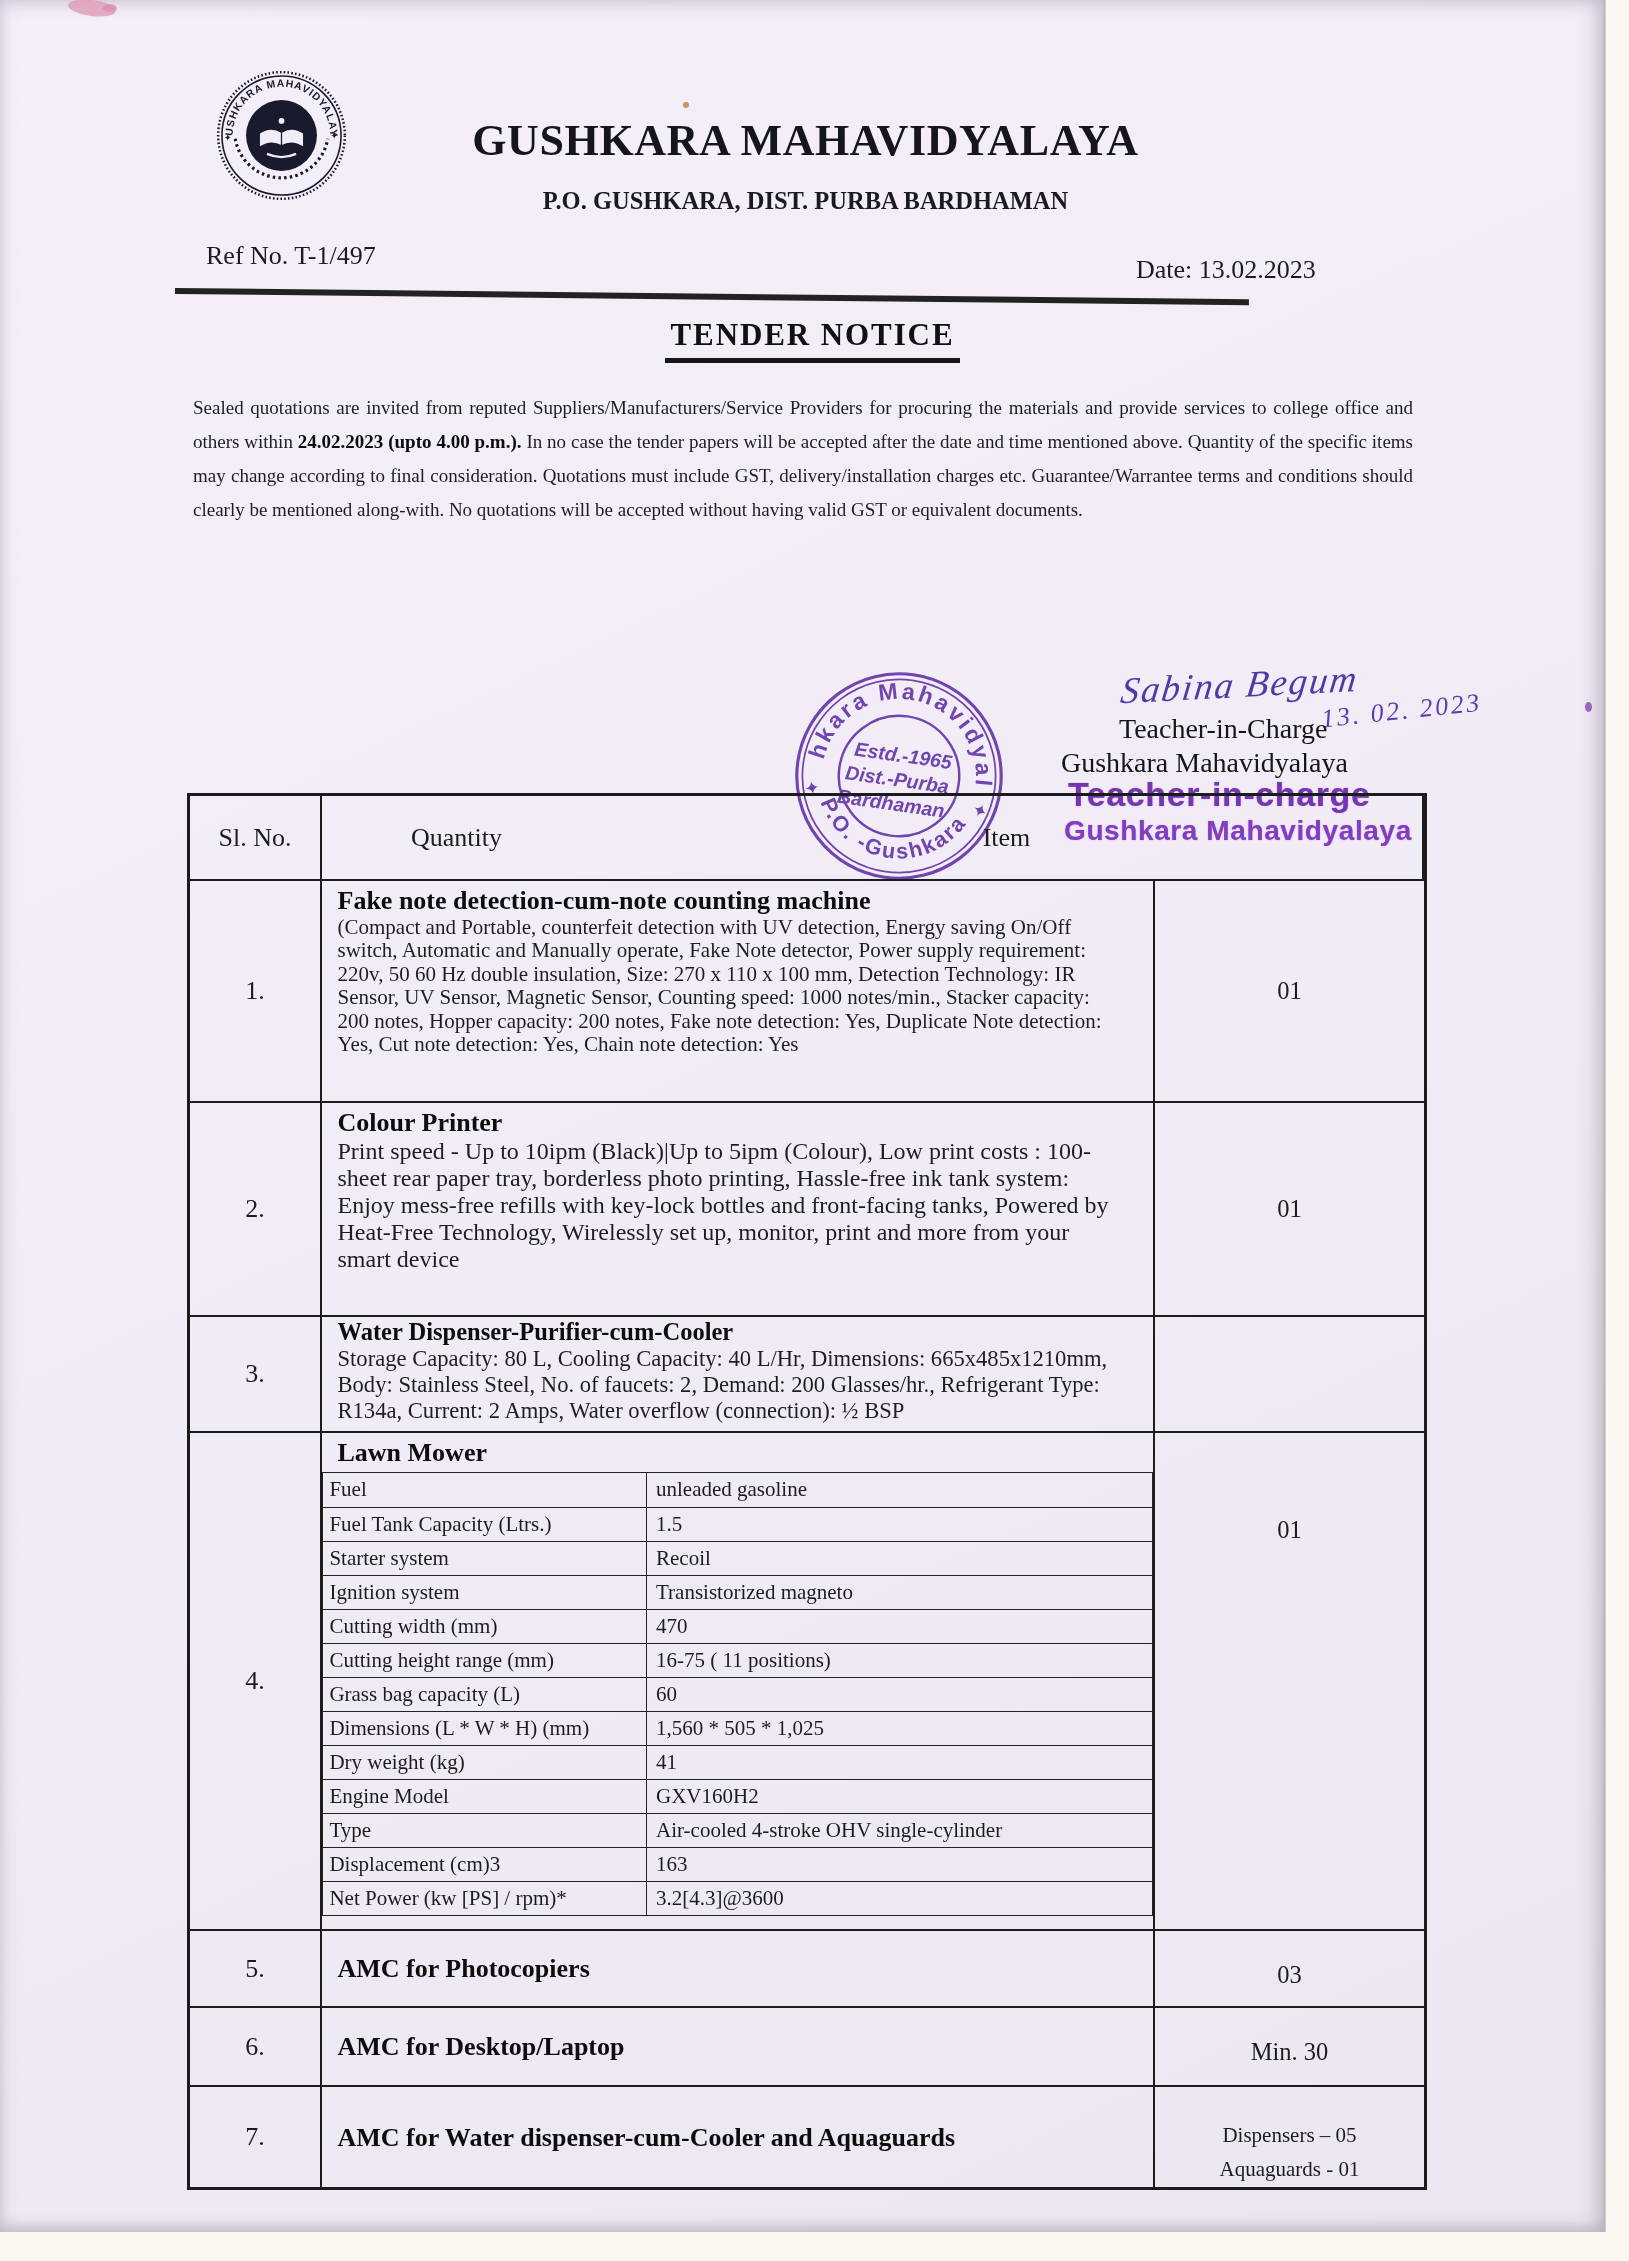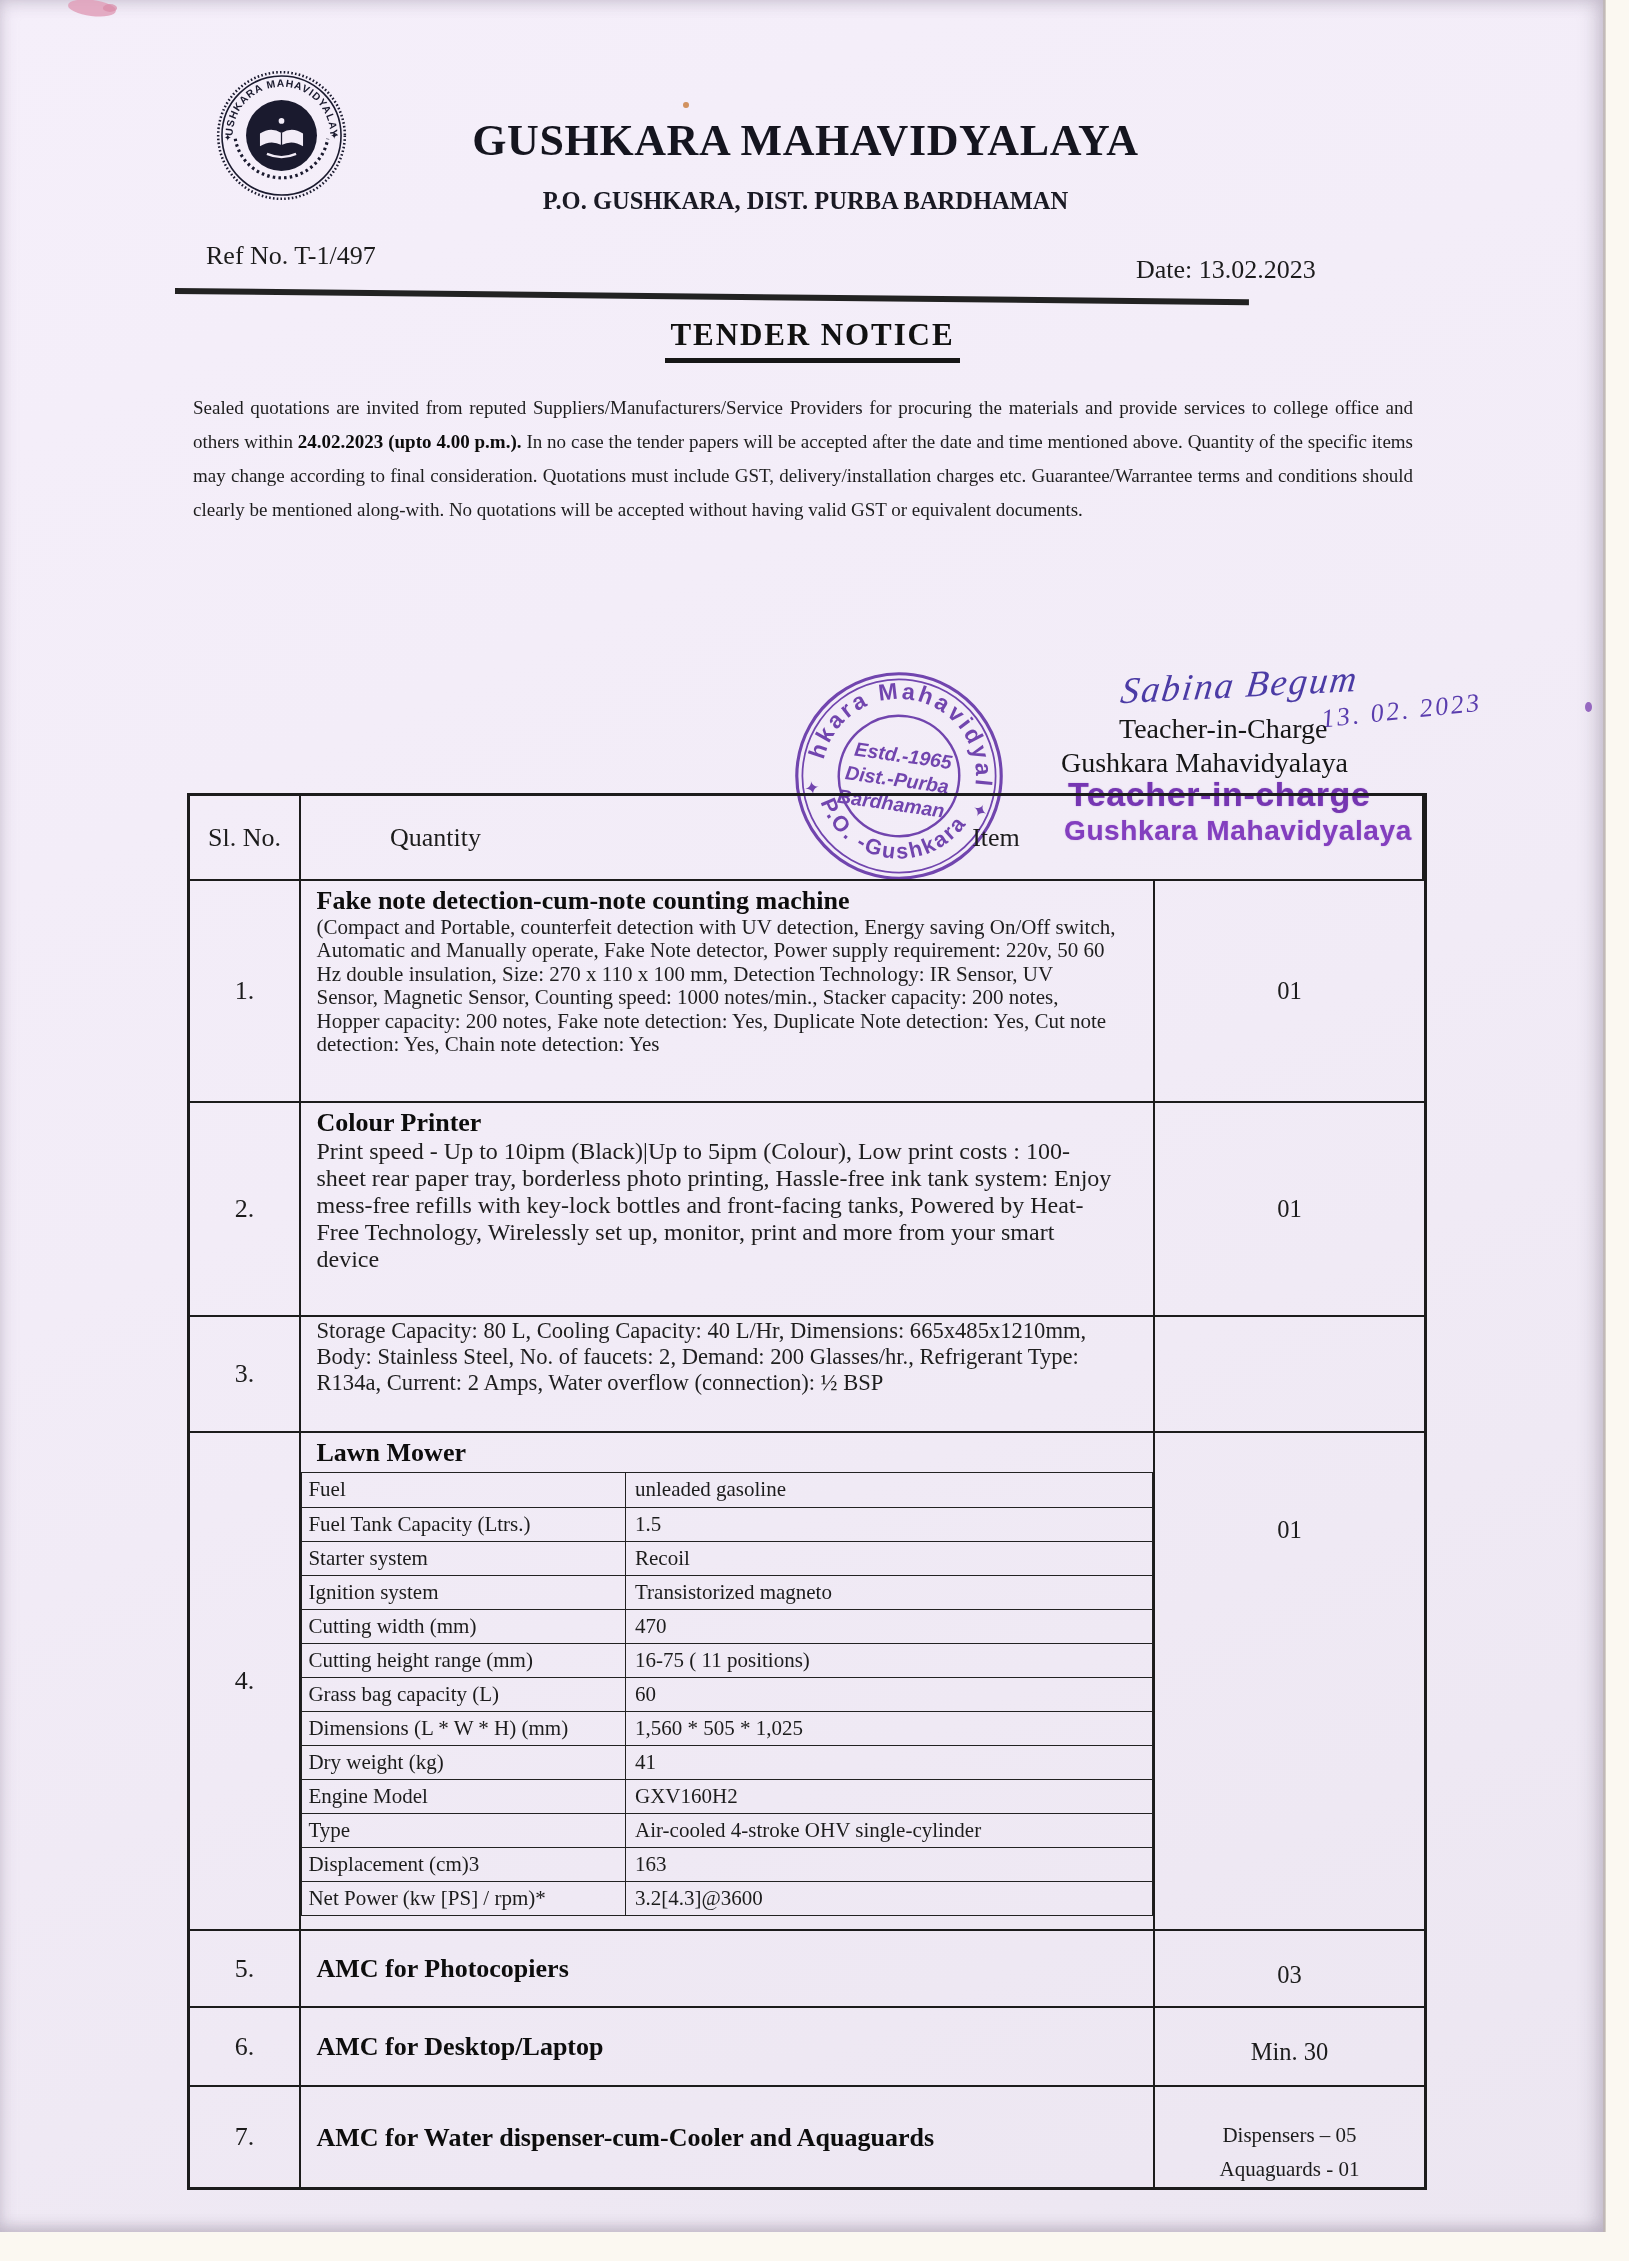--- a/index.html
+++ b/index.html
@@ -51,21 +51,21 @@
                text-shadow:0 0 1.3px rgba(138,67,197,.5);mix-blend-mode:multiply;}
   .round-stamp{left:794px;top:671px;mix-blend-mode:multiply;opacity:.93;
                transform:rotate(8deg);}
 
   
   .tender-table{left:187px;top:793px;width:1240px;border:3.2px solid #1c1c1c;
                 background:transparent;box-sizing:border-box;}
   .trow{display:flex;box-sizing:border-box;border-top:2.6px solid #1c1c1c;}
   .trow.first{border-top:none;}
   .c{box-sizing:border-box;overflow:hidden;}
-  .c-sl{width:111px;border-right:2.6px solid #1c1c1c;display:flex;align-items:center;
+  .c-sl{width:132px;border-right:2.6px solid #1c1c1c;display:flex;align-items:center;
         justify-content:center;font-size:26px;}
   .c-item{flex:1;border-right:2.6px solid #1c1c1c;padding:3.9px 35px 0 15.5px;}
   .c-qty{width:269px;display:flex;justify-content:center;align-items:center;
          font-size:24.5px;text-align:center;}
   .hdr .c-sl,.hdr .c-item,.hdr .c-qty{font-size:26px;align-items:center;}
   .hdr .c-item{display:flex;justify-content:center;align-items:center;padding:0;}
   .item-title{font-weight:bold;font-size:26px;line-height:31px;color:#0d0d0d;}
   .item-desc{font-size:21px;line-height:23.5px;max-width:803px;color:#1e1e1e;}
   .desc-md{font-size:24px;line-height:27px;}
   .desc-sm{font-size:22.6px;line-height:26px;}
@@ -178,20 +178,21 @@
       <div class="c c-item">
         <div class="item-title">Colour Printer</div>
         <div class="item-desc desc-md">Print speed - Up to 10ipm (Black)|Up to 5ipm (Colour), Low print costs : 100-sheet rear paper tray, borderless photo printing, Hassle-free ink tank system: Enjoy mess-free refills with key-lock bottles and front-facing tanks, Powered by Heat-Free Technology, Wirelessly set up, monitor, print and more from your smart device</div>
       </div>
       <div class="c c-qty">01</div>
     </div>
 
     <div class="trow" style="height:116px;">
       <div class="c c-sl">3.</div>
       <div class="c c-item" style="padding-top:1.3px;">
+        <div class="item-title" style="font-size:24.5px;line-height:28px;">Water Dispenser-Purifier-cum-Cooler</div>
         <div class="item-desc desc-sm">Storage Capacity: 80 L, Cooling Capacity: 40 L/Hr, Dimensions: 665x485x1210mm, Body: Stainless Steel, No. of faucets: 2, Demand: 200 Glasses/hr., Refrigerant Type: R134a, Current: 2 Amps, Water overflow (connection): ½ BSP</div>
       </div>
       <div class="c c-qty"></div>
     </div>
 
     <div class="trow" style="height:498px;">
       <div class="c c-sl">4.</div>
       <div class="c c-item" style="padding:3.9px 0 0 0;">
         <div class="item-title" style="padding-left:15.5px;">Lawn Mower</div>
         <div class="spec-table">

